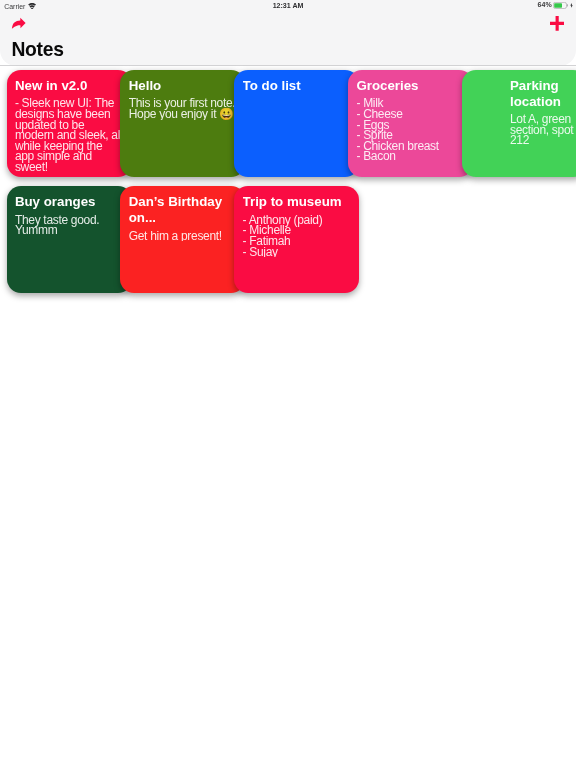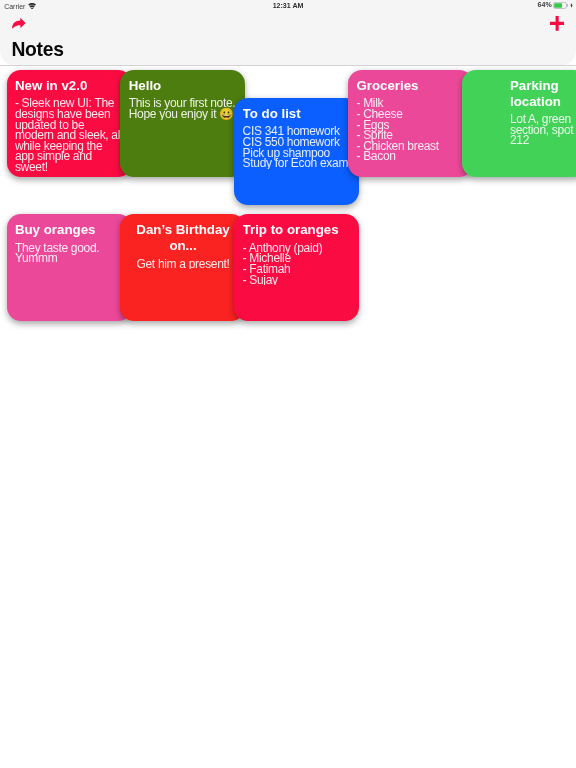--- a/index.html
+++ b/index.html
@@ -116,49 +116,45 @@
 
   <div class="grid">
     <div class="note" style="background: rgb(250, 12, 67);">
       <div class="note-title">New in v2.0</div>
       <div class="note-body">- Sleek new UI: The designs have been updated to be modern and sleek, all while keeping the app simple and sweet!</div>
     </div>
     <div class="note" style="background: #4d7c0f;">
       <div class="note-title">Hello</div>
       <div class="note-body">This is your first note. Hope you enjoy it 😀</div>
     </div>
-    <div class="note" style="background: rgb(11, 95, 254); margin-top: 28px;">
+    <div class="note" style="background: rgb(11, 95, 254);">
       <div class="note-title">To do list</div>
-      <div class="note-body">CIS 341 homework
-CIS 550 homework
-Pick up shampoo
-Study for Econ exam</div>
     </div>
     <div class="note" style="background: #ec4899;">
       <div class="note-title">Groceries</div>
       <div class="note-body">- Milk
 - Cheese
 - Eggs
 - Sprite
 - Chicken breast
 - Bacon</div>
     </div>
     <div class="note" style="background: rgb(66, 210, 87); padding-left: 48px;">
       <div class="note-title">Parking location</div>
       <div class="note-body">Lot A, green section, spot 212</div>
     </div>
-    <div class="note" style="background: #ec4899;">
+    <div class="note" style="background: #14532d;">
       <div class="note-title">Buy oranges</div>
       <div class="note-body">They taste good. Yummm</div>
     </div>
-    <div class="note" style="background: rgb(251, 34, 34); text-align: center;">
+    <div class="note" style="background: rgb(251, 34, 34);">
       <div class="note-title">Dan’s Birthday on...</div>
       <div class="note-body">Get him a present!</div>
     </div>
     <div class="note" style="background: rgb(250, 12, 67);">
-      <div class="note-title">Trip to oranges</div>
+      <div class="note-title">Trip to museum</div>
       <div class="note-body">- Anthony (paid)
 - Michelle
 - Fatimah
 - Sujay</div>
     </div>
   </div>
 </div>
 
 </body></html>

